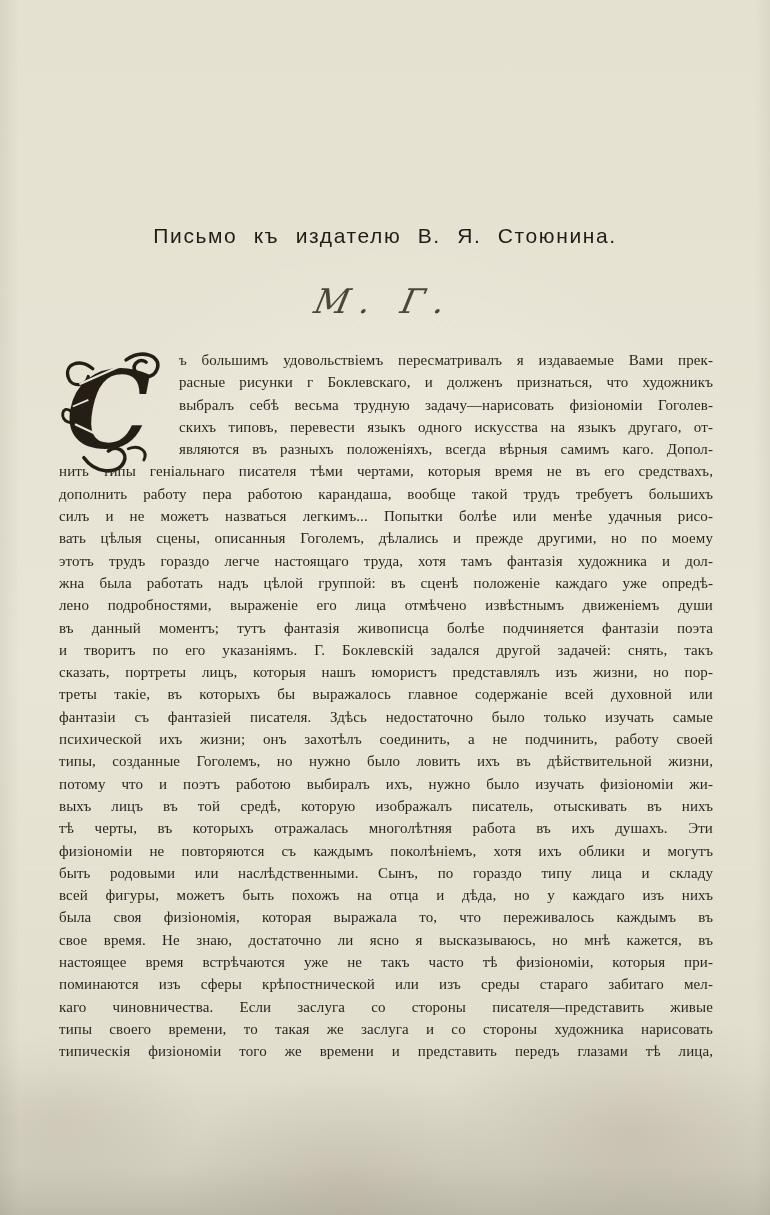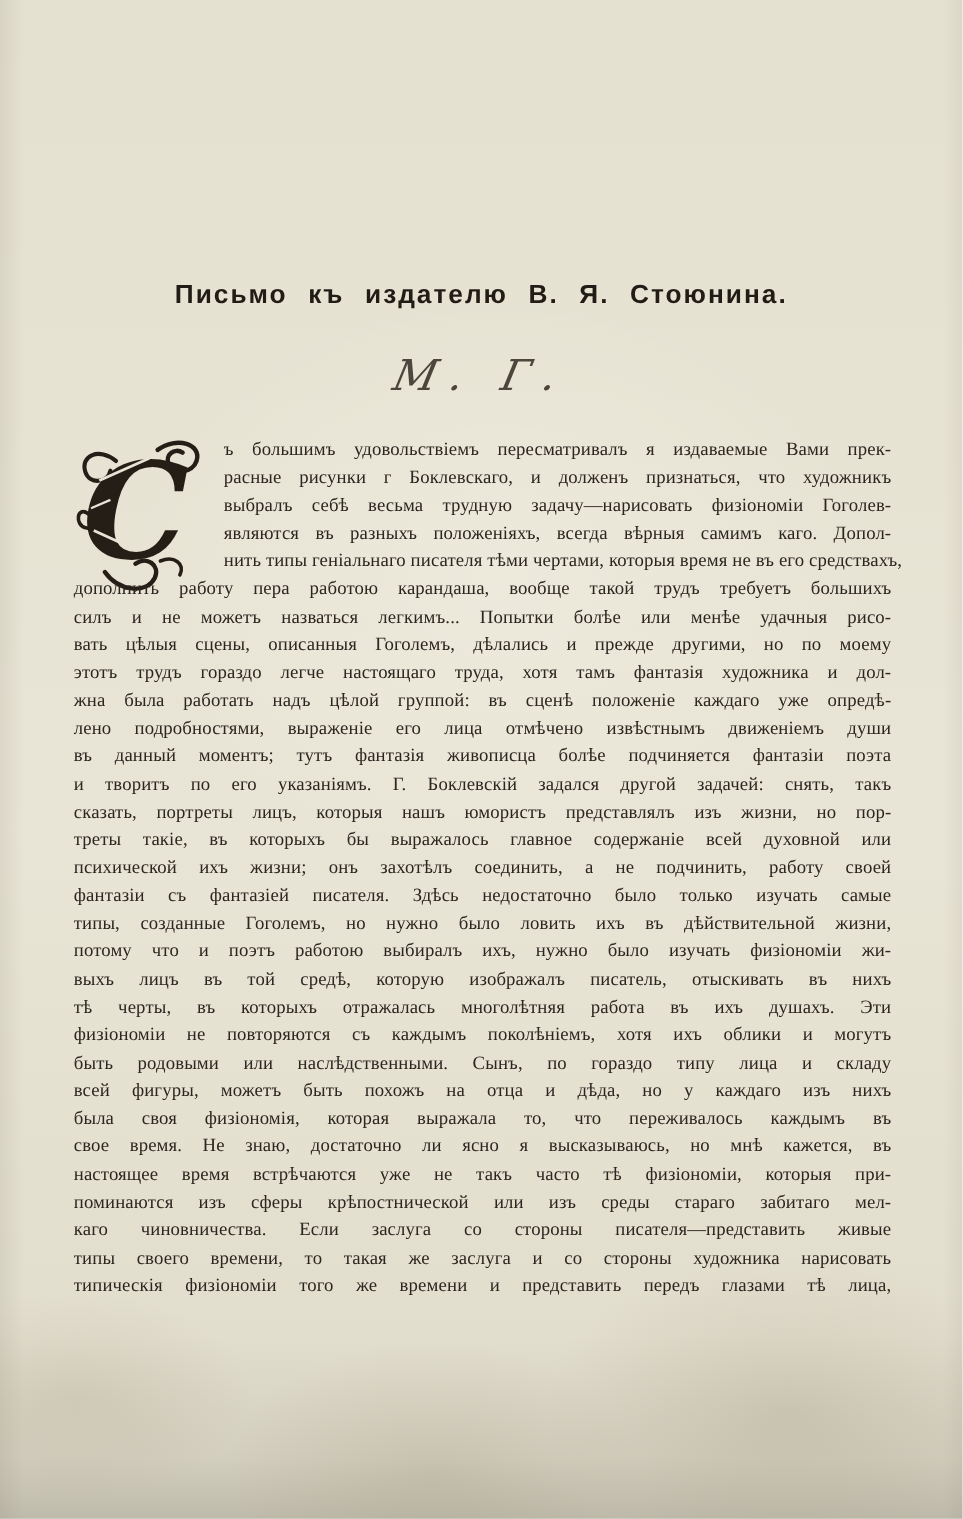--- a/index.html
+++ b/index.html
@@ -18,21 +18,21 @@
       radial-gradient(ellipse 420px 320px at 52% 38%, rgba(255,255,248,0.22), transparent 72%),
       linear-gradient(to right, rgba(100,95,78,0.10), rgba(100,95,78,0) 2.5%, rgba(100,95,78,0) 98%, rgba(100,95,78,0.08)),
       linear-gradient(to bottom, #e5e1d1 0%, #e9e5d6 55%, #e2decd 88%, #d3cfbe 96%, #bfbbaa 100%);
     overflow: hidden;
   }
   .title {
     position: absolute;
     top: 224px; left: 0; width: 770px;
     text-align: center;
     font-family: "Liberation Sans", sans-serif;
-    font-weight: bold;
+    font-weight: normal;
     font-size: 21px;
     letter-spacing: 1.6px;
     word-spacing: 9px;
     color: #221c16;
   }
   .salutation {
     position: absolute;
     top: 281px; left: 0; width: 770px;
     text-align: center;
     font-family: "DejaVu Serif", serif;
@@ -91,34 +91,35 @@
         <path d="M18 30 L54 14" stroke="#e8e4d5" stroke-width="2"></path>
         <path d="M14 66 L40 78" stroke="#e8e4d5" stroke-width="2"></path>
         <path d="M26 44 L12 50" stroke="#e8e4d5" stroke-width="1.6"></path>
       </svg>
     </div>
 
     <div>
         <div class="line">ъ большимъ удовольствіемъ пересматривалъ я издаваемые Вами прек-</div>
         <div class="line">расные рисунки г Боклевскаго, и долженъ признаться, что художникъ</div>
         <div class="line">выбралъ себѣ весьма трудную задачу—нарисовать физіономіи Гоголев-</div>
+        <div class="line">скихъ типовъ, перевести языкъ одного искусства на языкъ другаго, от-</div>
         <div class="line">являются въ разныхъ положеніяхъ, всегда вѣрныя самимъ каго. Допол-</div>
         <div class="line">нить типы геніальнаго писателя тѣми чертами, которыя время не въ его средствахъ,</div>
         <div class="line">дополнить работу пера работою карандаша, вообще такой трудъ требуетъ большихъ</div>
         <div class="line">силъ и не можетъ назваться легкимъ... Попытки болѣе или менѣе удачныя рисо-</div>
         <div class="line">вать цѣлыя сцены, описанныя Гоголемъ, дѣлались и прежде другими, но по моему</div>
         <div class="line">этотъ трудъ гораздо легче настоящаго труда, хотя тамъ фантазія художника и дол-</div>
         <div class="line">жна была работать надъ цѣлой группой: въ сценѣ положеніе каждаго уже опредѣ-</div>
         <div class="line">лено подробностями, выраженіе его лица отмѣчено извѣстнымъ движеніемъ души</div>
         <div class="line">въ данный моментъ; тутъ фантазія живописца болѣе подчиняется фантазіи поэта</div>
         <div class="line">и творитъ по его указаніямъ. Г. Боклевскій задался другой задачей: снять, такъ</div>
         <div class="line">сказать, портреты лицъ, которыя нашъ юмористъ представлялъ изъ жизни, но пор-</div>
         <div class="line">треты такіе, въ которыхъ бы выражалось главное содержаніе всей духовной или</div>
+        <div class="line">фантазіи съ фантазіей писателя. Здѣсь недостаточно было только изучать самые</div>
         <div class="line">психической ихъ жизни; онъ захотѣлъ соединить, а не подчинить, работу своей</div>
-        <div class="line">фантазіи съ фантазіей писателя. Здѣсь недостаточно было только изучать самые</div>
         <div class="line">типы, созданные Гоголемъ, но нужно было ловить ихъ въ дѣйствительной жизни,</div>
         <div class="line">потому что и поэтъ работою выбиралъ ихъ, нужно было изучать физіономіи жи-</div>
         <div class="line">выхъ лицъ въ той средѣ, которую изображалъ писатель, отыскивать въ нихъ</div>
         <div class="line">тѣ черты, въ которыхъ отражалась многолѣтняя работа въ ихъ душахъ. Эти</div>
         <div class="line">физіономіи не повторяются съ каждымъ поколѣніемъ, хотя ихъ облики и могутъ</div>
         <div class="line">быть родовыми или наслѣдственными. Сынъ, по гораздо типу лица и складу</div>
         <div class="line">всей фигуры, можетъ быть похожъ на отца и дѣда, но у каждаго изъ нихъ</div>
         <div class="line">была своя физіономія, которая выражала то, что переживалось каждымъ въ</div>
         <div class="line">свое время. Не знаю, достаточно ли ясно я высказываюсь, но мнѣ кажется, въ</div>
         <div class="line">настоящее время встрѣчаются уже не такъ часто тѣ физіономіи, которыя при-</div>

